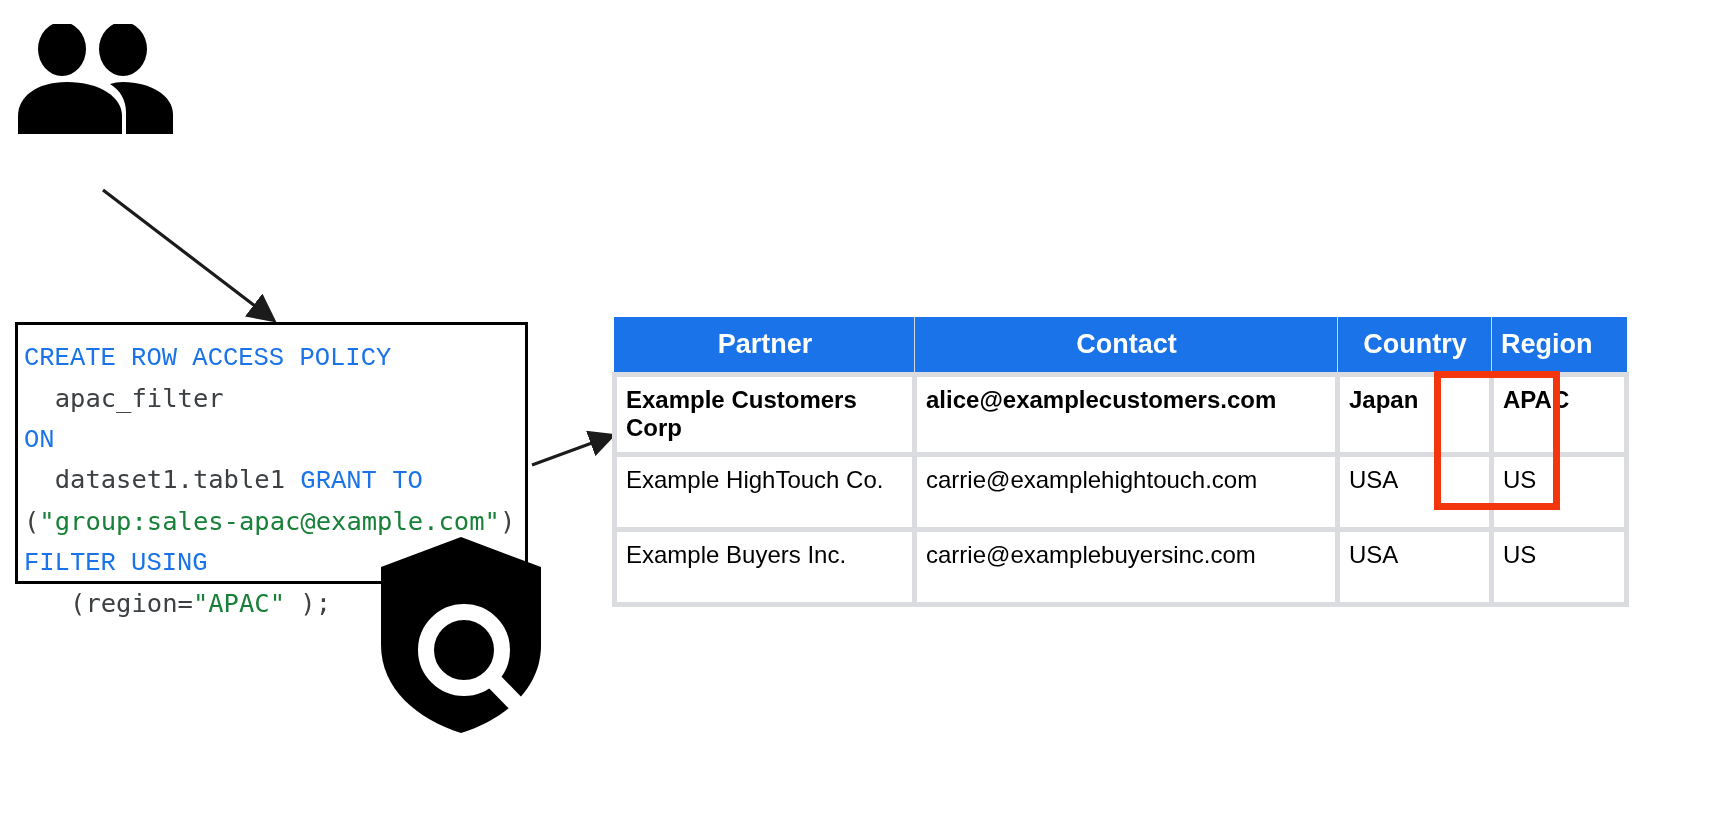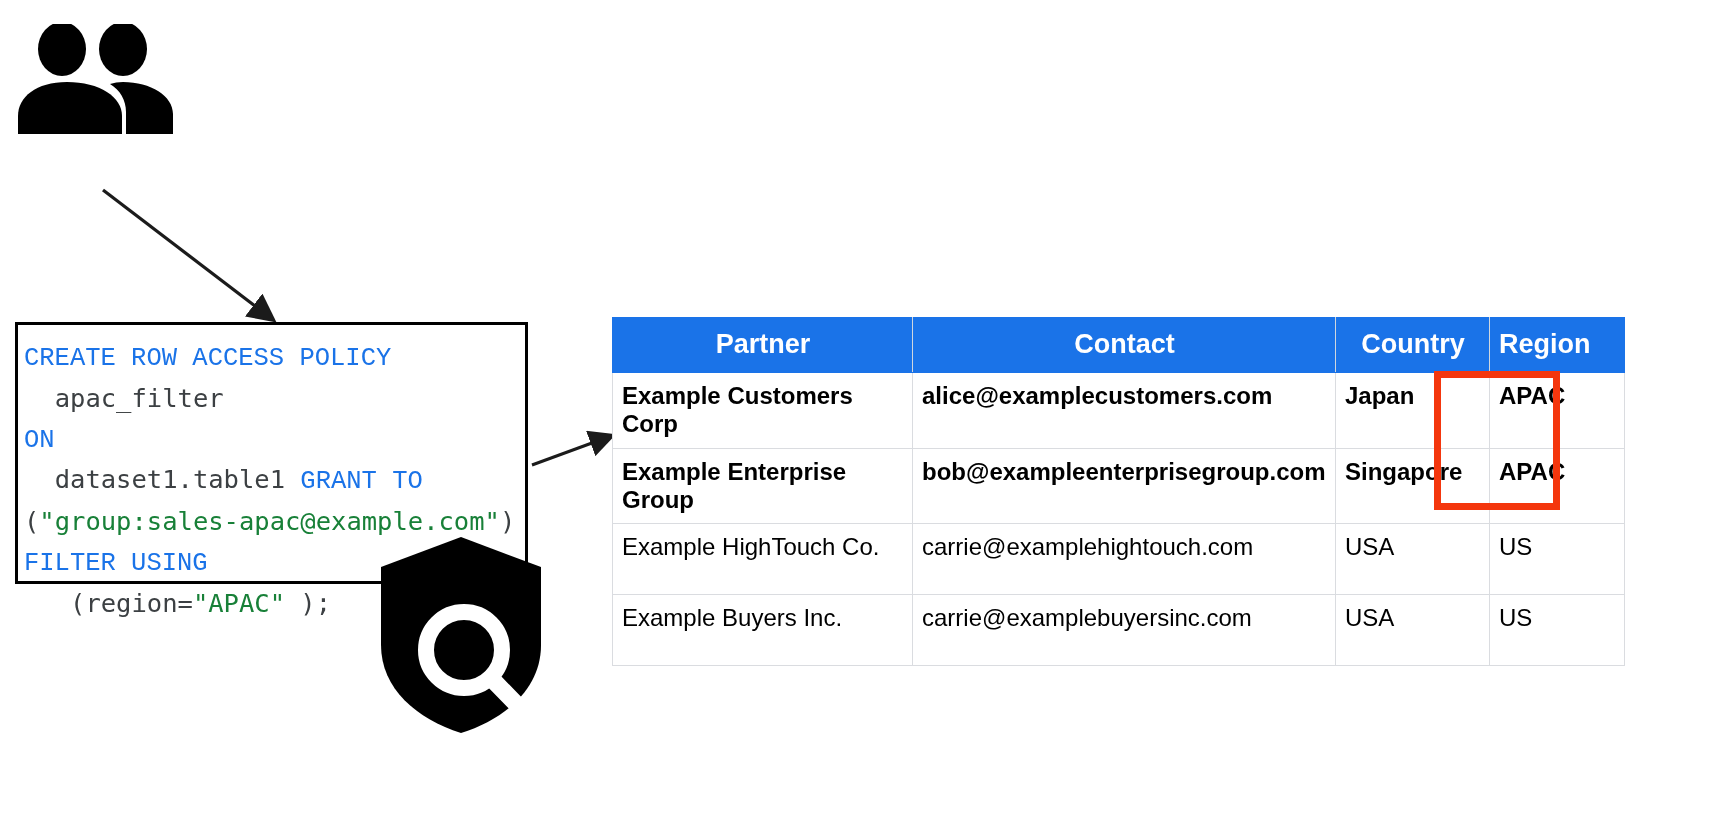--- a/index.html
+++ b/index.html
@@ -101,21 +101,21 @@
     text-align: left;
     font-size: 27px;
     padding: 10px 8px 12px 9px;
     border: 1px solid #1a73e8;
     border-right: 1px solid #d0d7de;
     vertical-align: middle;
     height: 32px;
   }
   #partner-table th:last-child { border-right: 1px solid #1a73e8; }
   #partner-table td {
-    border: 1px solid #b91c1c;
+    border: 5px solid #b91c1c;
     padding: 9px 8px 9px 9px;
     vertical-align: top;
     height: 52px;
     line-height: 1.18;
   }
   #partner-table tr.active td {
     color: #000000;
     font-weight: bold;
   }
   #partner-table tr.dimmed td {
@@ -200,26 +200,20 @@
         <th class="col-region">Region</th>
       </tr>
     </thead>
     <tbody>
       <tr class="active">
         <td>Example Customers Corp</td>
         <td>alice@examplecustomers.com</td>
         <td>Japan</td>
         <td>APAC</td>
       </tr>
-      <tr class="active">
-        <td>Example Enterprise Group</td>
-        <td>bob@exampleenterprisegroup.com</td>
-        <td>Singapore</td>
-        <td>APAC</td>
-      </tr>
       <tr class="dimmed">
         <td>Example HighTouch Co.</td>
         <td>carrie@examplehightouch.com</td>
         <td>USA</td>
         <td>US</td>
       </tr>
       <tr class="dimmed">
         <td>Example Buyers Inc.</td>
         <td>carrie@examplebuyersinc.com</td>
         <td>USA</td>

